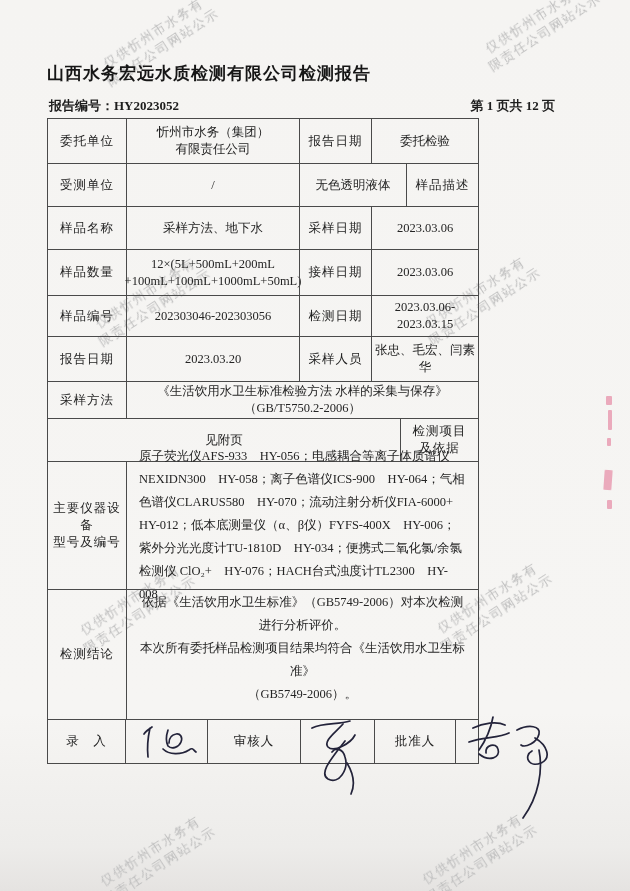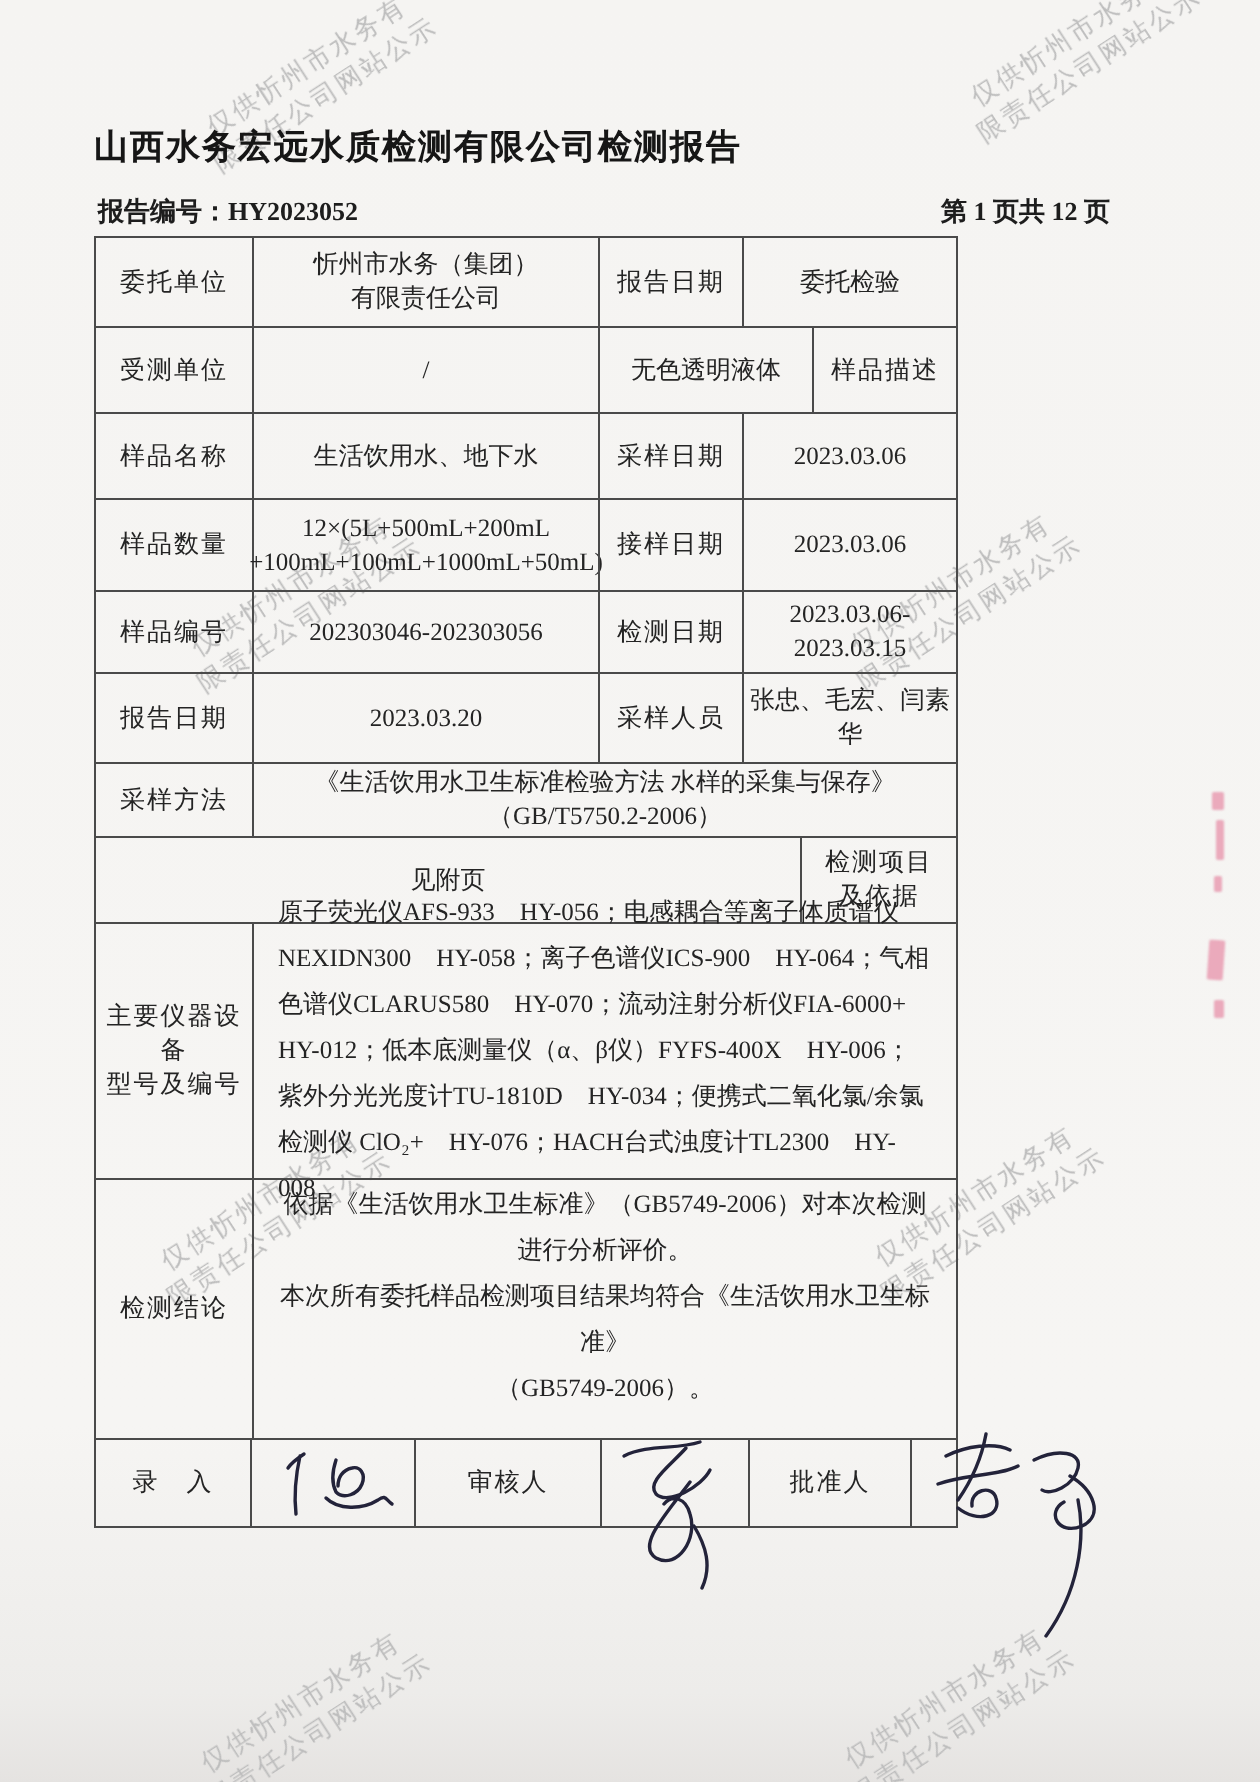--- a/index.html
+++ b/index.html
@@ -101,21 +101,21 @@
       <div class="cell c3 lbl">
           <span class="pre">样品描述</span>
         </div>
     </div>
 
     <div class="row r3">
       <div class="cell c1 lbl">
           <span class="pre">样品名称</span>
         </div>
       <div class="cell c2">
-          <span class="pre">生活饮用水、地下水</span>
+          <span class="pre">采样方法、地下水</span>
         </div>
       <div class="cell c3 lbl">
           <span class="pre">采样日期</span>
         </div>
       <div class="cell c4">
           <span class="pre">2023.03.06</span>
         </div>
     </div>
 
     <div class="row r4">

